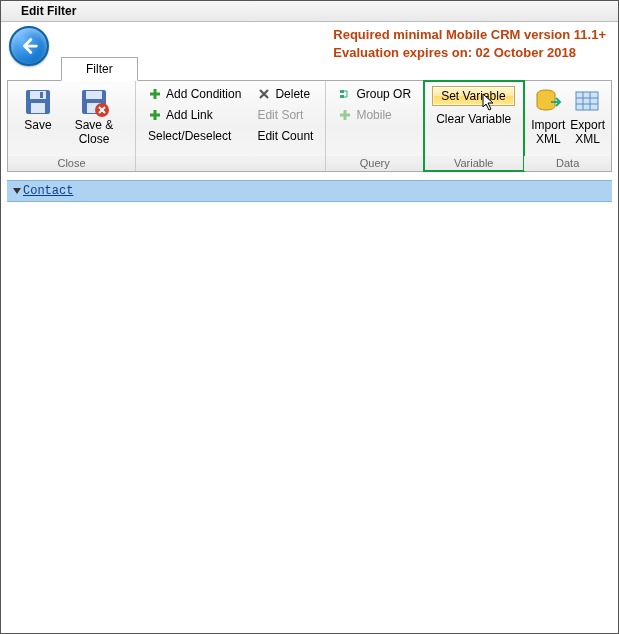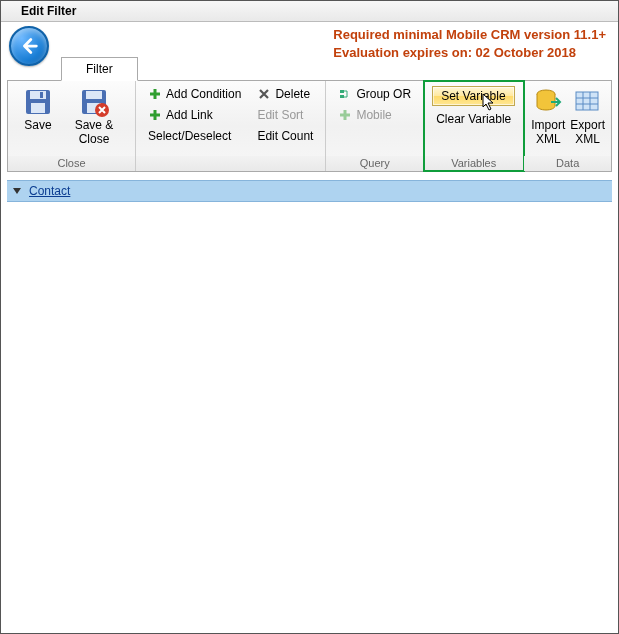--- a/index.html
+++ b/index.html
@@ -139,21 +139,22 @@
   .content {
     padding: 8px 6px;
   }
   .entity-bar {
     background: #aed3f0;
     border-top: 1px solid #86b4db;
     border-bottom: 1px solid #86b4db;
     display: flex;
     align-items: center;
     padding: 3px 6px;
-    gap: 8px;
+    gap: 2px;
+    font-family: Liberation Mono, monospace;
   }
   .expander {
     width: 0; height: 0;
     border-left: 4px solid transparent;
     border-right: 4px solid transparent;
     border-top: 6px solid #333;
     cursor: pointer;
   }
   .ulink { color: #0b3d91; text-decoration: underline; cursor: pointer; }
   .cond-area {
@@ -306,21 +307,21 @@
           <span>Set Variable</span>
           <svg class="cursor-arrow" width="14" height="18">
               <path d="M1 1 L1 14 L4 11 L7 17 L9 16 L6 10 L11 10 Z" fill="#fff" stroke="#000" stroke-width="1"></path>
             </svg>
         </div>
         <div class="smallbtn">
           <span>Clear Variable</span>
         </div>
       </div>
     </div>
-    <div class="rgroup-title">Variables</div>
+    <div class="rgroup-title">Variable</div>
   </div>
 
   <div class="rgroup" style="border-right:none;flex:1">
     <div class="rgroup-body">
       <div class="bigbtn">
         <span class="ico">
           <svg width="28" height="28">
               <ellipse cx="12" cy="6" rx="9" ry="4" fill="#f2c43a" stroke="#b88a12"></ellipse>
               <path d="M3 6v12c0 2.2 4 4 9 4s9-1.8 9-4V6" fill="#f2c43a" stroke="#b88a12"></path>
               <path d="M22 10l4 4-4 4M26 14h-9" stroke="#2a7" stroke-width="2" fill="none"></path>

